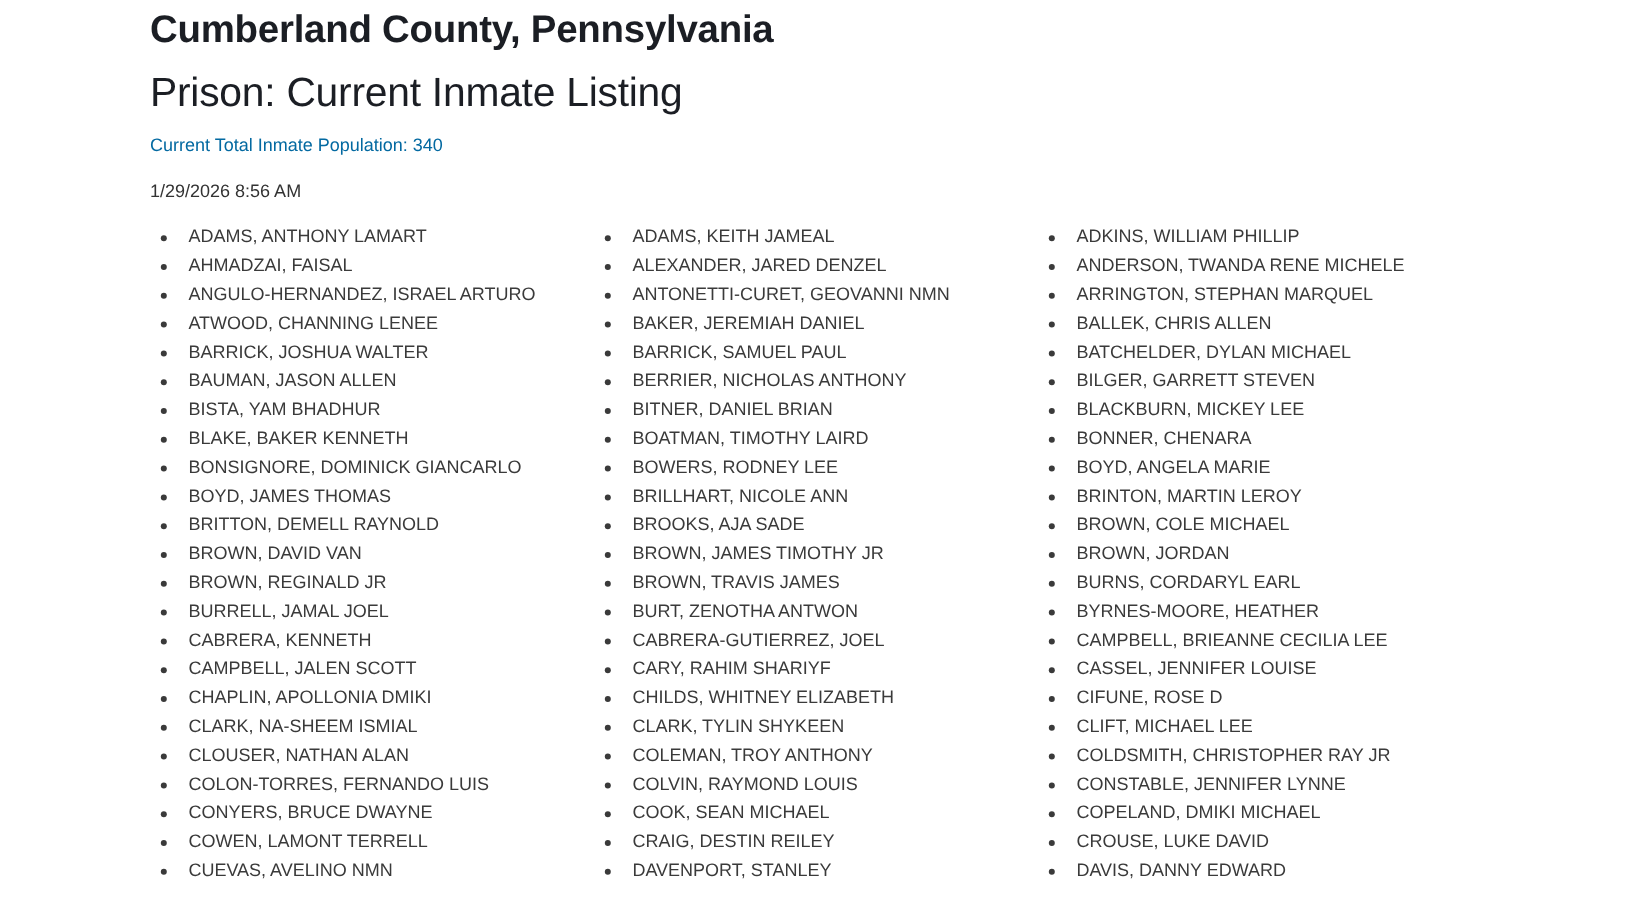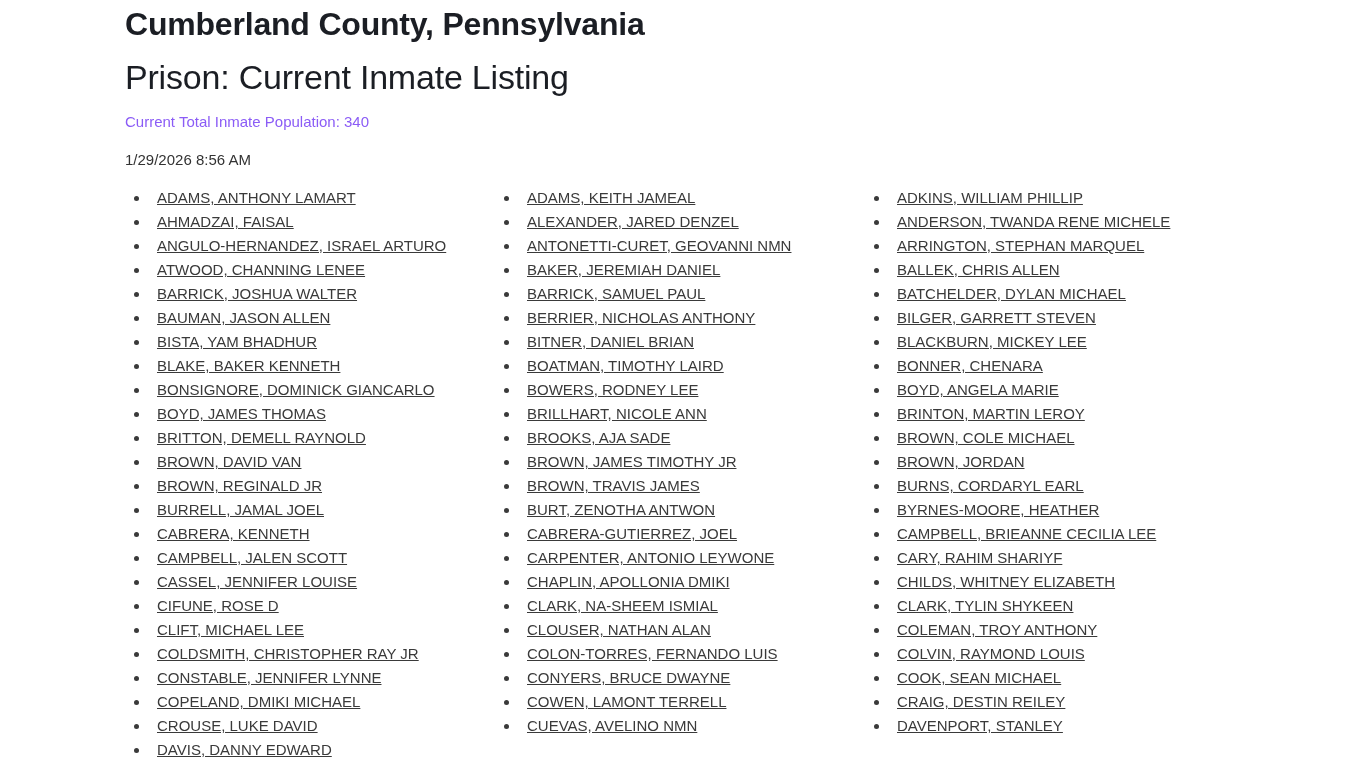--- a/index.html
+++ b/index.html
@@ -30,38 +30,37 @@
     font-size: 34px;
     line-height: 42px;
     font-weight: normal;
     color: #1b1e24;
     letter-spacing: -0.2px;
   }
   .population-line {
     font-size: 15px;
     line-height: 20px;
     margin: 0 0 18px 0;
-    color: #8b5cf6;
+    color: #0369a1;
   }
   .timestamp-line {
     font-size: 15px;
     line-height: 20px;
     margin: 0 0 16px 0;
     color: #333333;
   }
   ul.inmate-grid {
     list-style: none;
     margin: 0;
     padding: 0;
     display: grid;
     grid-template-columns: repeat(3, 370px);
     grid-auto-flow: row;
     grid-auto-rows: 24px;
     width: 1110px;
-    text-decoration: underline;
   }
   li.inmate {
     position: relative;
     height: 24px;
     line-height: 24px;
     padding-left: 32px;
     font-size: 15px;
     color: #3a3a3a;
     white-space: nowrap;
     overflow: hidden;
@@ -125,21 +124,20 @@
       <li class="inmate">BROWN, REGINALD JR</li>
       <li class="inmate">BROWN, TRAVIS JAMES</li>
       <li class="inmate">BURNS, CORDARYL EARL</li>
       <li class="inmate">BURRELL, JAMAL JOEL</li>
       <li class="inmate">BURT, ZENOTHA ANTWON</li>
       <li class="inmate">BYRNES-MOORE, HEATHER</li>
       <li class="inmate">CABRERA, KENNETH</li>
       <li class="inmate">CABRERA-GUTIERREZ, JOEL</li>
       <li class="inmate">CAMPBELL, BRIEANNE CECILIA LEE</li>
       <li class="inmate">CAMPBELL, JALEN SCOTT</li>
-      <li class="inmate">CARPENTER, ANTONIO LEYWONE</li>
       <li class="inmate">CARY, RAHIM SHARIYF</li>
       <li class="inmate">CASSEL, JENNIFER LOUISE</li>
       <li class="inmate">CHAPLIN, APOLLONIA DMIKI</li>
       <li class="inmate">CHILDS, WHITNEY ELIZABETH</li>
       <li class="inmate">CIFUNE, ROSE D</li>
       <li class="inmate">CLARK, NA-SHEEM ISMIAL</li>
       <li class="inmate">CLARK, TYLIN SHYKEEN</li>
       <li class="inmate">CLIFT, MICHAEL LEE</li>
       <li class="inmate">CLOUSER, NATHAN ALAN</li>
       <li class="inmate">COLEMAN, TROY ANTHONY</li>

